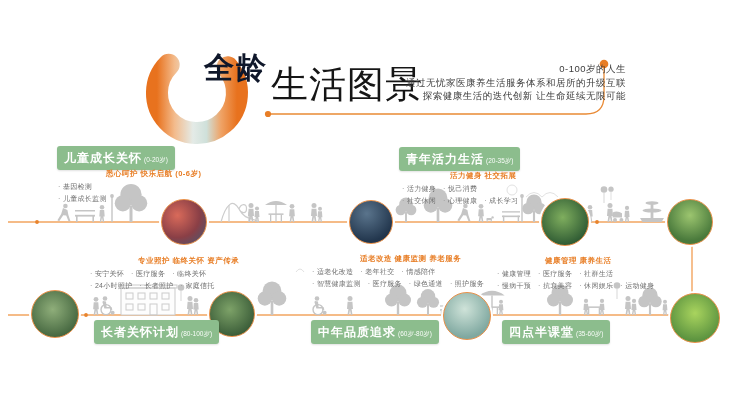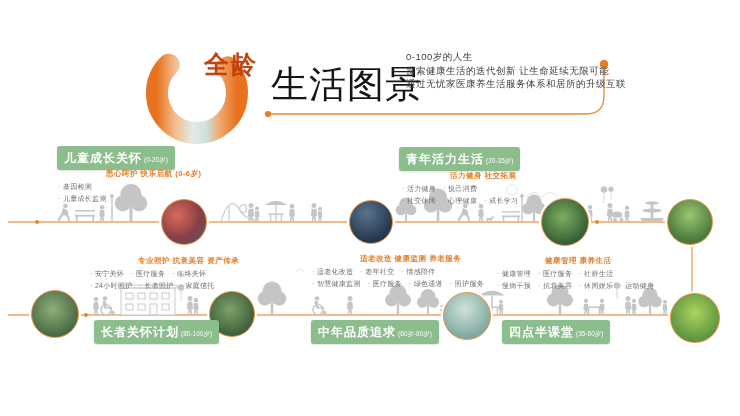--- a/index.html
+++ b/index.html
@@ -1,24 +1,24 @@
 <!DOCTYPE html>
 <html><head>
 <meta charset="utf-8">
 <style>
   html,body{margin:0;padding:0;background:#fff;}
   .canvas{position:relative;width:740px;height:416px;background:#fff;overflow:hidden;
           font-family:"Liberation Sans","DejaVu Sans",sans-serif;}
   
-  .title-accent{position:absolute;left:204px;top:48px;font-size:25px;font-weight:bold;
-                color:#c2410c;letter-spacing:2px;}
+  .title-accent{position:absolute;left:204px;top:48px;font-size:30px;font-weight:bold;
+                color:#0f172a;letter-spacing:2px;}
   .title-main{position:absolute;left:271px;top:60px;font-size:37px;font-weight:normal;
               color:#161616;letter-spacing:1px;}
-  .subtitle{position:absolute;left:406px;top:50px;font-size:9.5px;line-height:13.5px;
-            color:#3d3d3d;letter-spacing:.5px;}
+  .subtitle{position:absolute;left:406px;top:62px;font-size:9.5px;line-height:13.5px;
+            color:#3d3d3d;letter-spacing:.5px;text-align:right;}
   
   .badge{position:absolute;background:#8cbd8d;color:#fff;border-radius:3px;
          padding:2px 7px 3px 7px;white-space:nowrap;box-shadow:0 1px 2px rgba(0,0,0,.12);}
   .badge .b-name{font-size:12px;font-weight:bold;letter-spacing:1px;}
   .badge .b-age{font-size:6.5px;margin-left:2px;opacity:.95;}
   
   .group{position:absolute;white-space:nowrap;}
   .g-head{font-size:7.5px;font-weight:bold;color:#e87e26;letter-spacing:.5px;margin-bottom:3px;padding-left:48px;}
   .g-row{display:flex;gap:7px;margin-top:2px;}
   .it{font-size:7px;color:#6e6e6e;letter-spacing:.3px;}
@@ -208,22 +208,22 @@
       <use href="#s-person" transform="translate(634,315) scale(.85)"></use>
       <use href="#s-tree" transform="translate(650,315) scale(.9)"></use>
       <use href="#s-person" transform="translate(665,315) scale(.8)"></use>
     </g>
   </svg>
 
   <div class="title-accent z3">全龄</div>
   <div class="title-main z3">生活图景</div>
   <div class="subtitle z3">
     <div>0-100岁的人生</div>
+    <div>通过无忧家医康养生活服务体系和居所的升级互联</div>
     <div>探索健康生活的迭代创新 让生命延续无限可能</div>
-    <div>通过无忧家医康养生活服务体系和居所的升级互联</div>
   </div>
 
   <div class="badge z3" style="left:57px;top:146px">
     <span class="b-name">儿童成长关怀</span><span class="b-age">(0-20岁)</span>
   </div>
   <div class="badge z3" style="left:399px;top:147px">
     <span class="b-name">青年活力生活</span><span class="b-age">(20-35岁)</span>
   </div>
   <div class="badge z3" style="left:94px;top:320px">
     <span class="b-name">长者关怀计划</span><span class="b-age">(80-100岁)</span>
@@ -252,21 +252,21 @@
       <span class="it">悦己消费</span>
     </div>
     <div class="g-row">
       <span class="it">社交休闲</span>
       <span class="it">心理健康</span>
       <span class="it">成长学习</span>
     </div>
   </div>
 
   <div class="group z3" style="left:90px;top:256px">
-    <div class="g-head">专业照护 抗衰美容 资产传承</div>
+    <div class="g-head">专业照护 临终关怀 资产传承</div>
     <div class="g-row">
       <span class="it">安宁关怀</span>
       <span class="it">医疗服务</span>
       <span class="it">临终关怀</span>
     </div>
     <div class="g-row">
       <span class="it">24小时照护</span>
       <span class="it">长者照护</span>
       <span class="it">家庭信托</span>
     </div>

